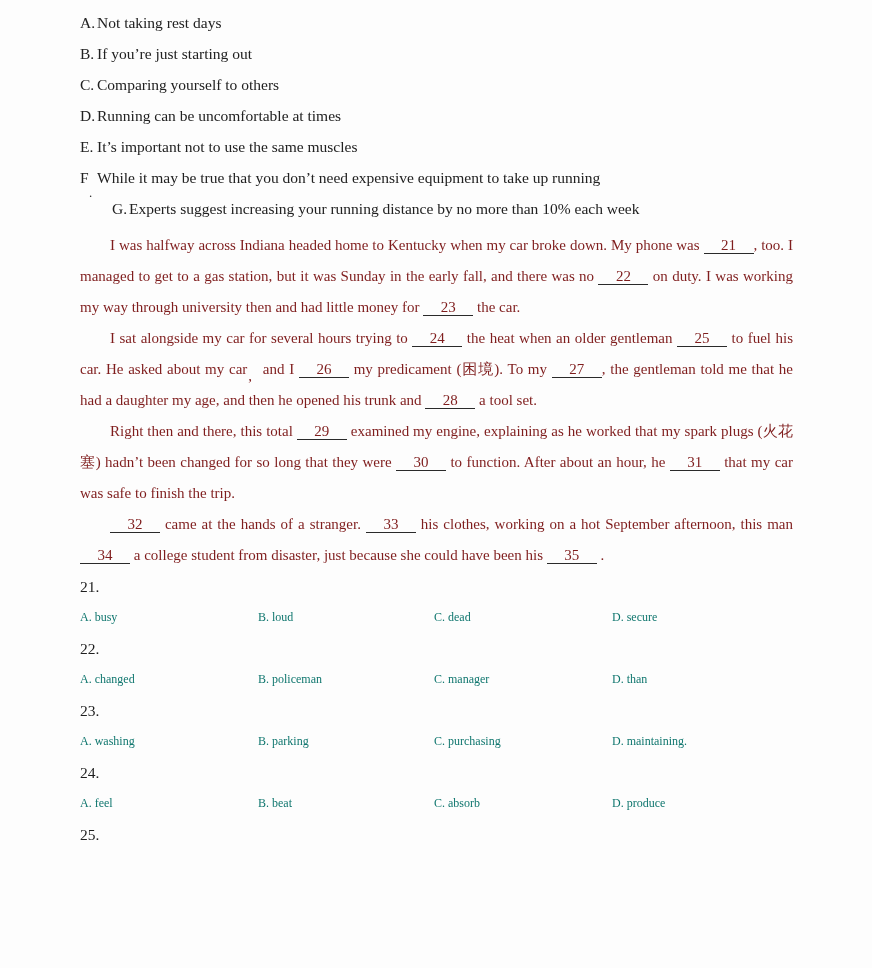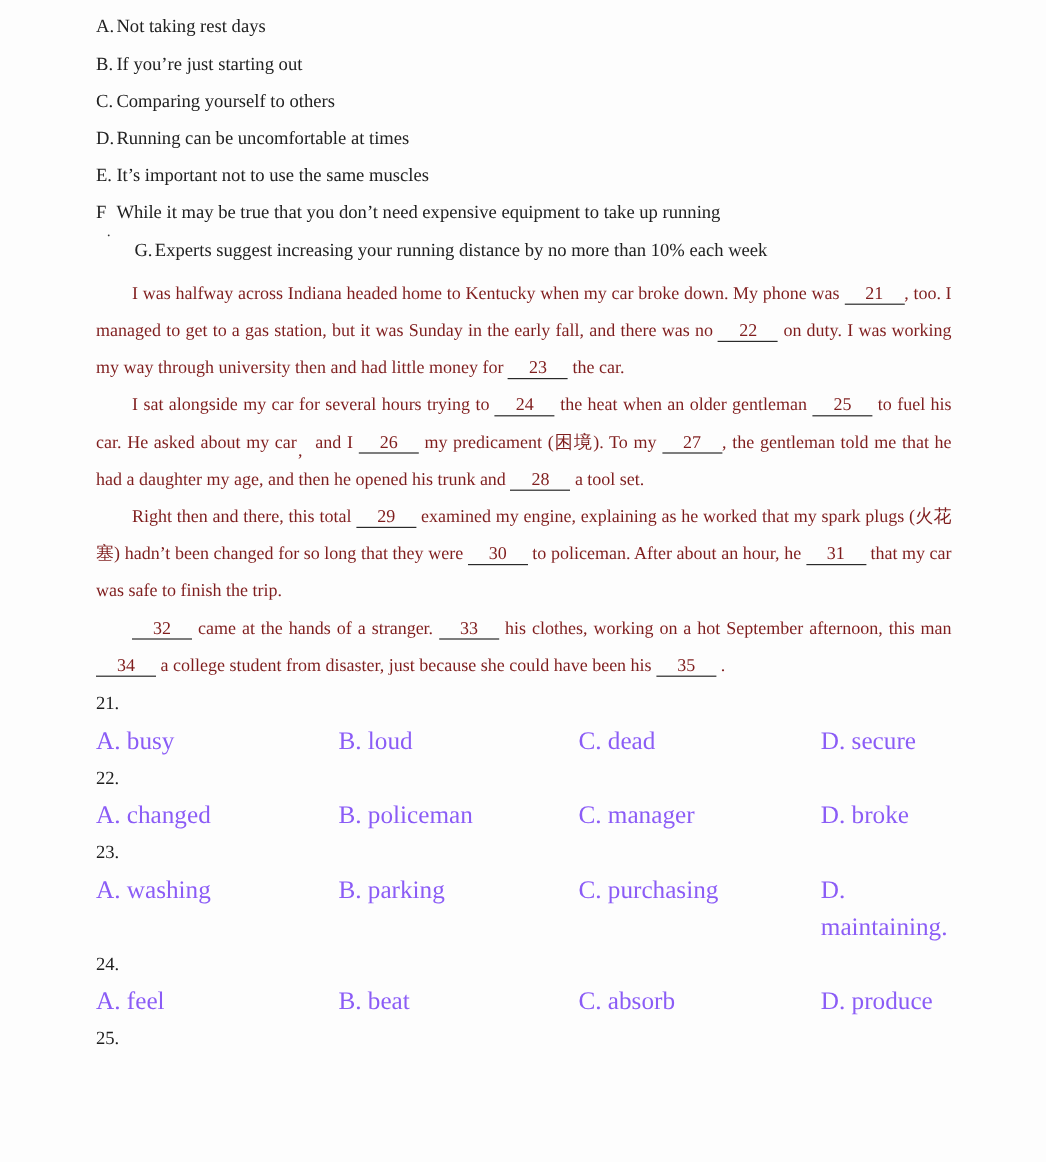--- a/index.html
+++ b/index.html
@@ -33,21 +33,21 @@
     display: inline-block; min-width: 50px; padding: 0 3px;
     text-align: center; text-indent: 0;
     border-bottom: 1.4px solid #2a2a2a; line-height: 16px;
   }
   .drop-comma { position: relative; top: 7px; margin: 0 6px 0 1px; }
 
   
   .q-num { margin: 0; font-size: 15.5px; line-height: 31px; color: #1e1e1e; }
   .q-options {
     display: grid; grid-template-columns: 178px 176px 178px 1fr;
-    font-size: 21px; line-height: 31px; color: #8b5cf6; gap: 24px;
+    font-size: 12px; line-height: 31px; color: #0f766e;
   }
 </style>
 </head>
 <body>
 
 <div class="page">
 
   <div>
     <p class="match-item"><span class="mi-label">A.</span><span>Not taking rest days</span></p>
     <p class="match-item"><span class="mi-label">B.</span><span>If you’re just starting out</span></p>
@@ -57,42 +57,42 @@
     <p class="match-item"><span class="mi-label">F</span><span>While it may be true that you don’t need expensive equipment to take up running</span><span class="stray-mark">.</span></p>
     <p class="match-item pre-gap"><span class="mi-label">G.</span><span>Experts suggest increasing your running distance by no more than 10% each week</span></p>
   </div>
 
 
   <div class="passage">
     <p><span>I was halfway across Indiana headed home to Kentucky when my car broke down. My phone was </span><span class="blank">21</span><span>, too. I managed to get to a gas station, but it was Sunday in the early fall, and there was no </span><span class="blank">22</span><span> on duty. I was working my way through university then and had little money for </span><span class="blank">23</span><span> the car.</span></p>
 
     <p><span>I sat alongside my car for several hours trying to </span><span class="blank">24</span><span> the heat when an older gentleman </span><span class="blank">25</span><span> to fuel his car.  He asked about my car</span><span class="drop-comma">,</span><span> and I </span><span class="blank">26</span><span> my predicament (困境). To my </span><span class="blank">27</span><span>, the gentleman told me that he had a daughter my age, and then he opened his trunk and </span><span class="blank">28</span><span> a tool set.</span></p>
 
-    <p><span>Right then and there, this total </span><span class="blank">29</span><span> examined my engine, explaining as he worked that my spark plugs (火花塞) hadn’t been changed for so long that they were </span><span class="blank">30</span><span> to policeman.  After about an hour, he </span><span class="blank">31</span><span> that my car was safe to finish the trip.</span></p>
+    <p><span>Right then and there, this total </span><span class="blank">29</span><span> examined my engine, explaining as he worked that my spark plugs (火花塞) hadn’t been changed for so long that they were </span><span class="blank">30</span><span> to function.  After about an hour, he </span><span class="blank">31</span><span> that my car was safe to finish the trip.</span></p>
 
     <p><span class="blank">32</span><span> came at the hands of a stranger. </span><span class="blank">33</span><span> his clothes, working on a hot September afternoon, this man </span><span class="blank">34</span><span> a college student from disaster, just because she could have been his </span><span class="blank">35</span><span> .</span></p>
   </div>
 
   <div class="questions">
     <div>
       <p class="q-num">21.</p>
       <div class="q-options">
         <span>A. busy</span>
         <span>B. loud</span>
         <span>C. dead</span>
         <span>D. secure</span>
       </div>
     </div>
     <div>
       <p class="q-num">22.</p>
       <div class="q-options">
         <span>A. changed</span>
         <span>B. policeman</span>
         <span>C. manager</span>
-        <span>D. broke</span>
+        <span>D. than</span>
       </div>
     </div>
     <div>
       <p class="q-num">23.</p>
       <div class="q-options">
         <span>A. washing</span>
         <span>B. parking</span>
         <span>C. purchasing</span>
         <span>D. maintaining.</span>
       </div>

